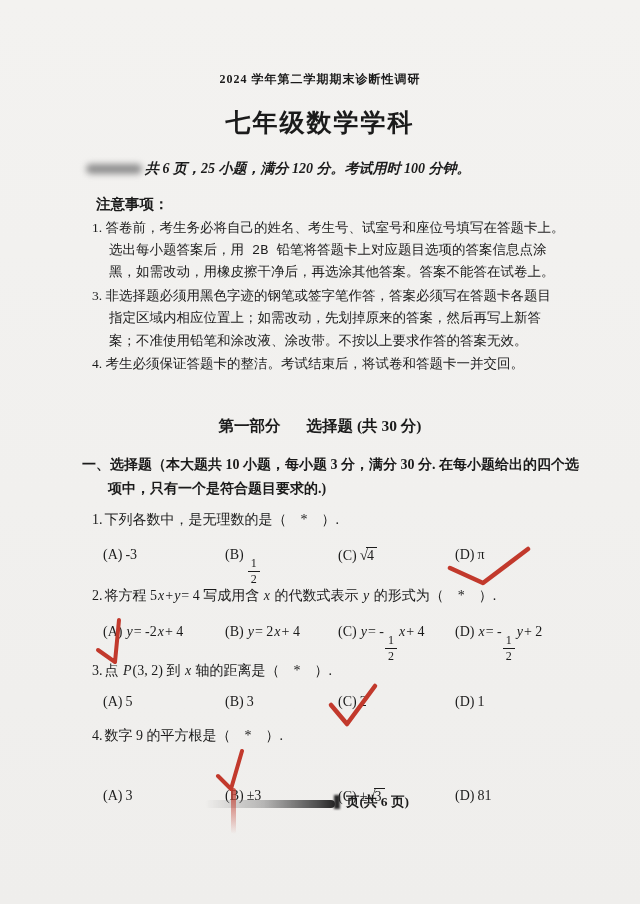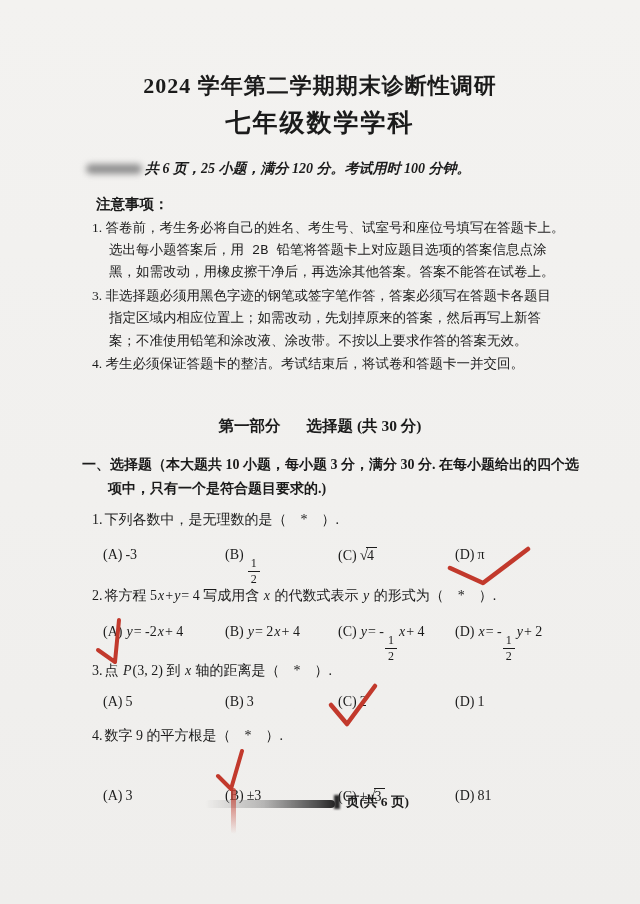--- a/index.html
+++ b/index.html
@@ -3,21 +3,21 @@
 <meta charset="utf-8">
 <style>
   html,body{margin:0;padding:0;background:#e6e5e3;}
   #page{
     position:relative;width:640px;height:904px;overflow:hidden;
     background:linear-gradient(180deg,#f3f2f0 0%,#f1f0ee 55%,#efeeec 100%);
     font-family:"Liberation Serif","DejaVu Serif",serif;
     color:#1b1b1b;
   }
   .title{position:absolute;top:71px;left:0;width:100%;text-align:center;
-    font-size:22px;font-weight:bold;letter-spacing:1px;}
+    font-size:12px;font-weight:bold;letter-spacing:1px;}
   .subject{position:absolute;top:106px;left:0;width:100%;text-align:center;
     font-size:25px;font-weight:bold;letter-spacing:2px;}
   .info{position:absolute;top:160px;left:86px;font-size:14px;font-style:italic;
     font-weight:600;white-space:nowrap;}
   .blur-bar{display:inline-block;width:56px;height:10px;background:#909090;
     filter:blur(3px);border-radius:5px;margin-right:3px;vertical-align:-1px;}
   .notice-head{position:absolute;top:195px;left:96px;font-size:14.5px;font-weight:bold;}
   .notice{position:absolute;top:217px;left:92px;width:520px;font-size:13.5px;font-weight:500;}
   .n-line{line-height:22.7px;white-space:nowrap;}
   .n-line.cont{margin-left:17px;font-family:Liberation Mono, monospace;}

